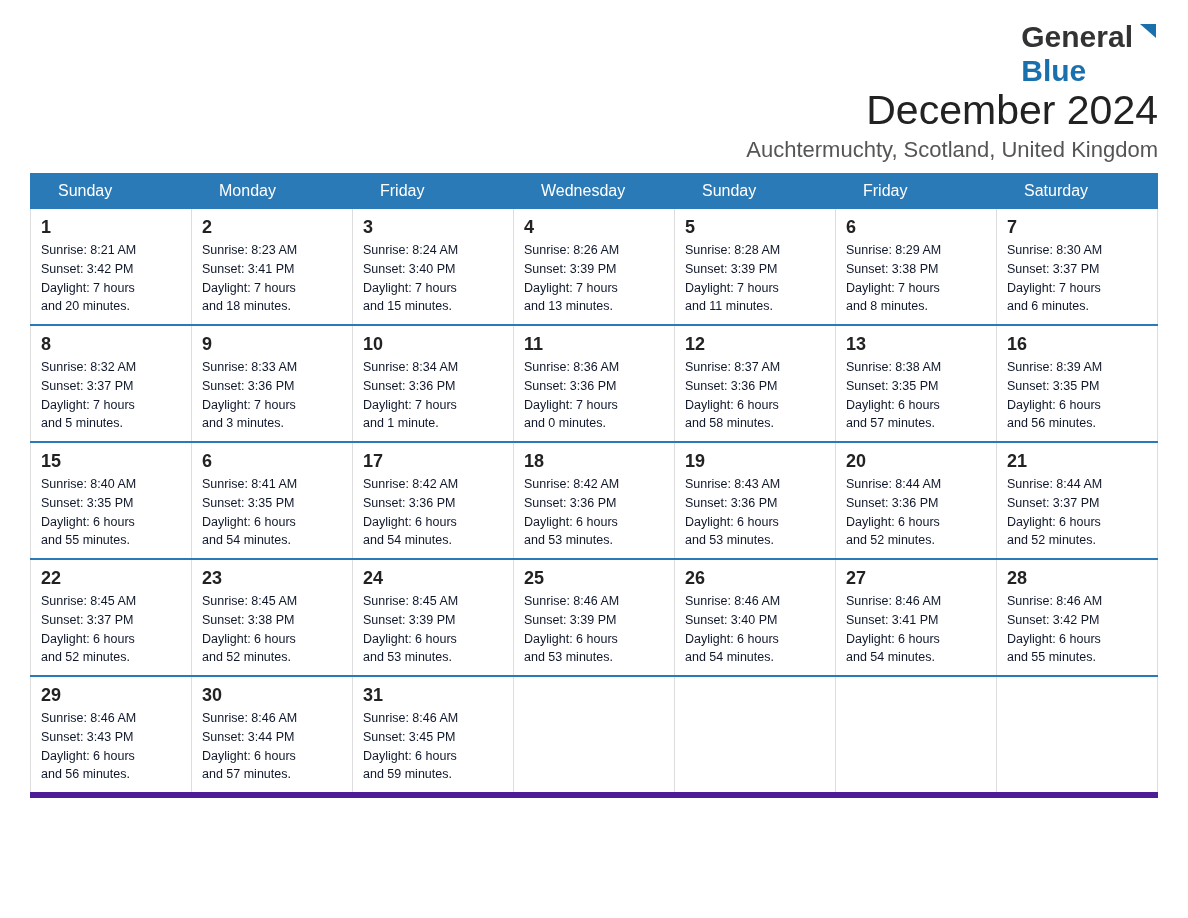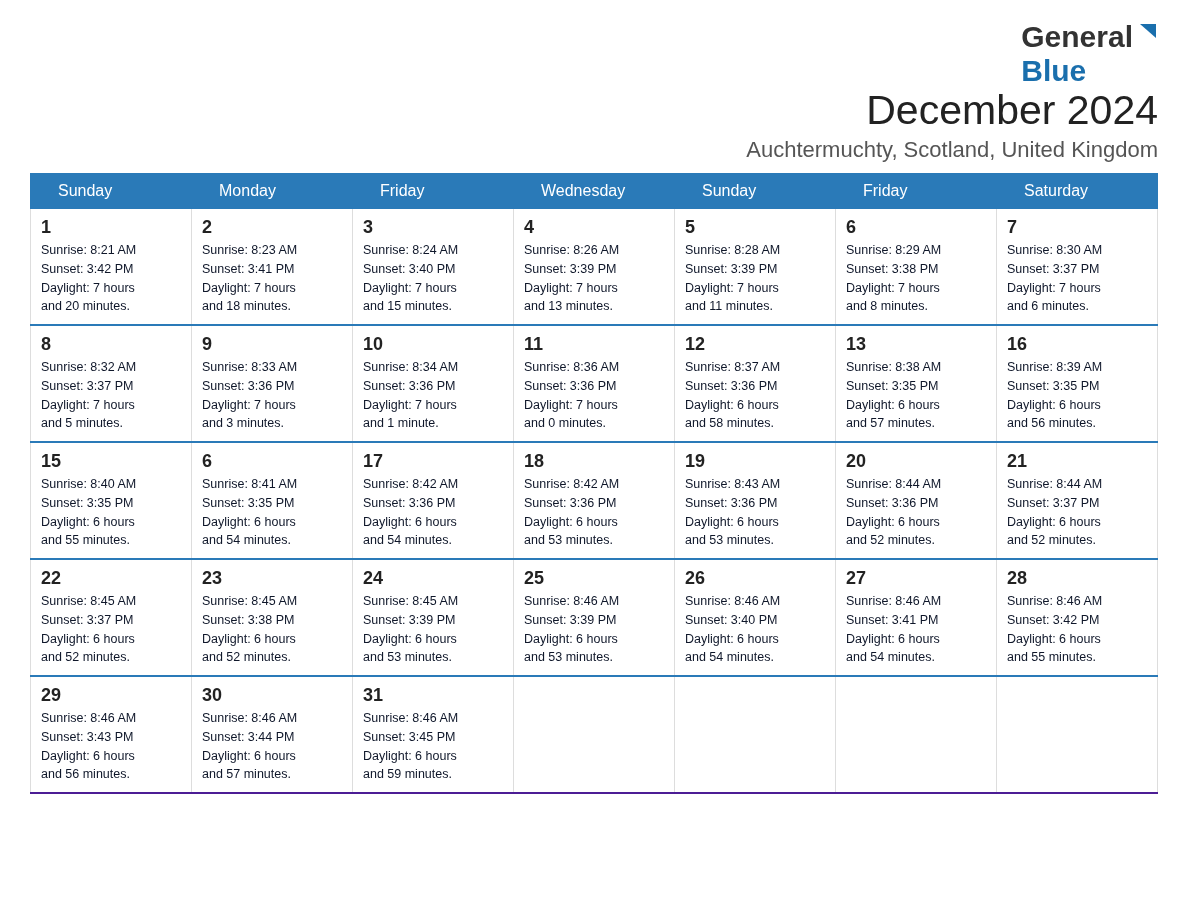--- a/index.html
+++ b/index.html
@@ -75,21 +75,21 @@
     }
     .day-info {
       font-size: 12.5px;
       line-height: 1.5;
       color: #0f172a;
     }
     .empty-cell {
       background: #fff;
     }
     tbody tr:last-child {
-      border-bottom: 2px solid #4c1d95;
+      border-bottom: 6px solid #4c1d95;
     }
     .logo-row {
       display: flex;
       align-items: center;
       gap: 0px;
     }
     .logo-text-general {
       font-size: 30px;
       font-weight: bold;
       color: #333;

